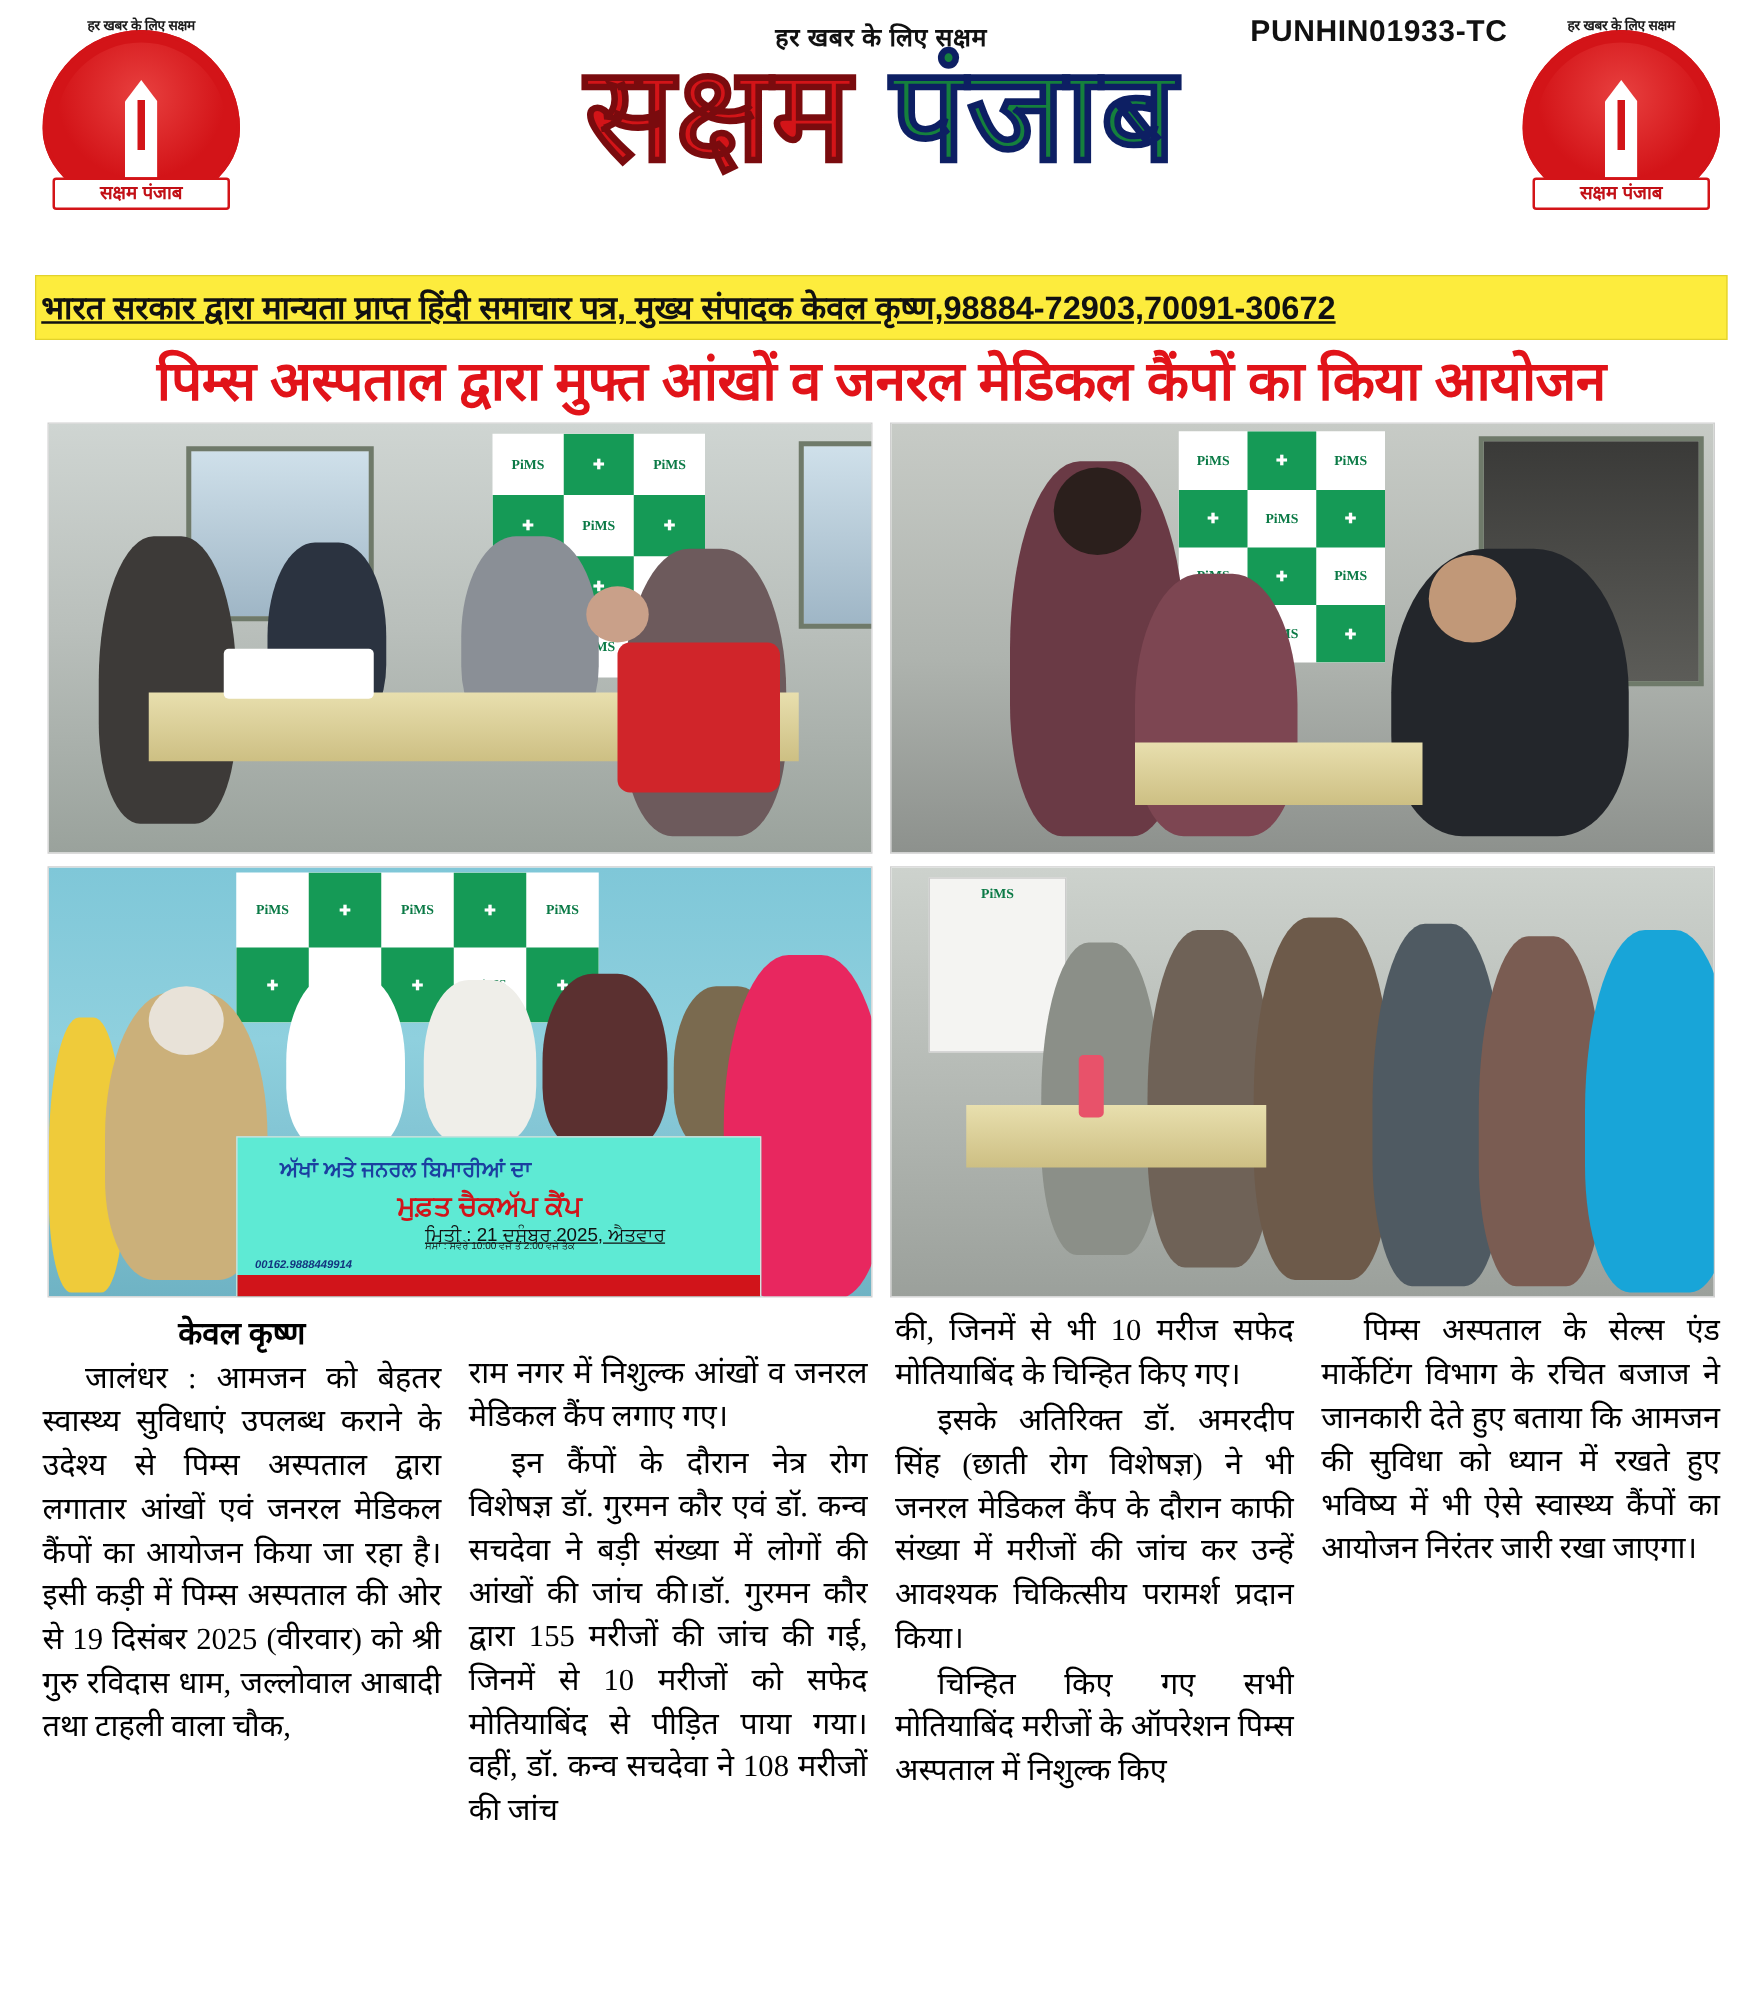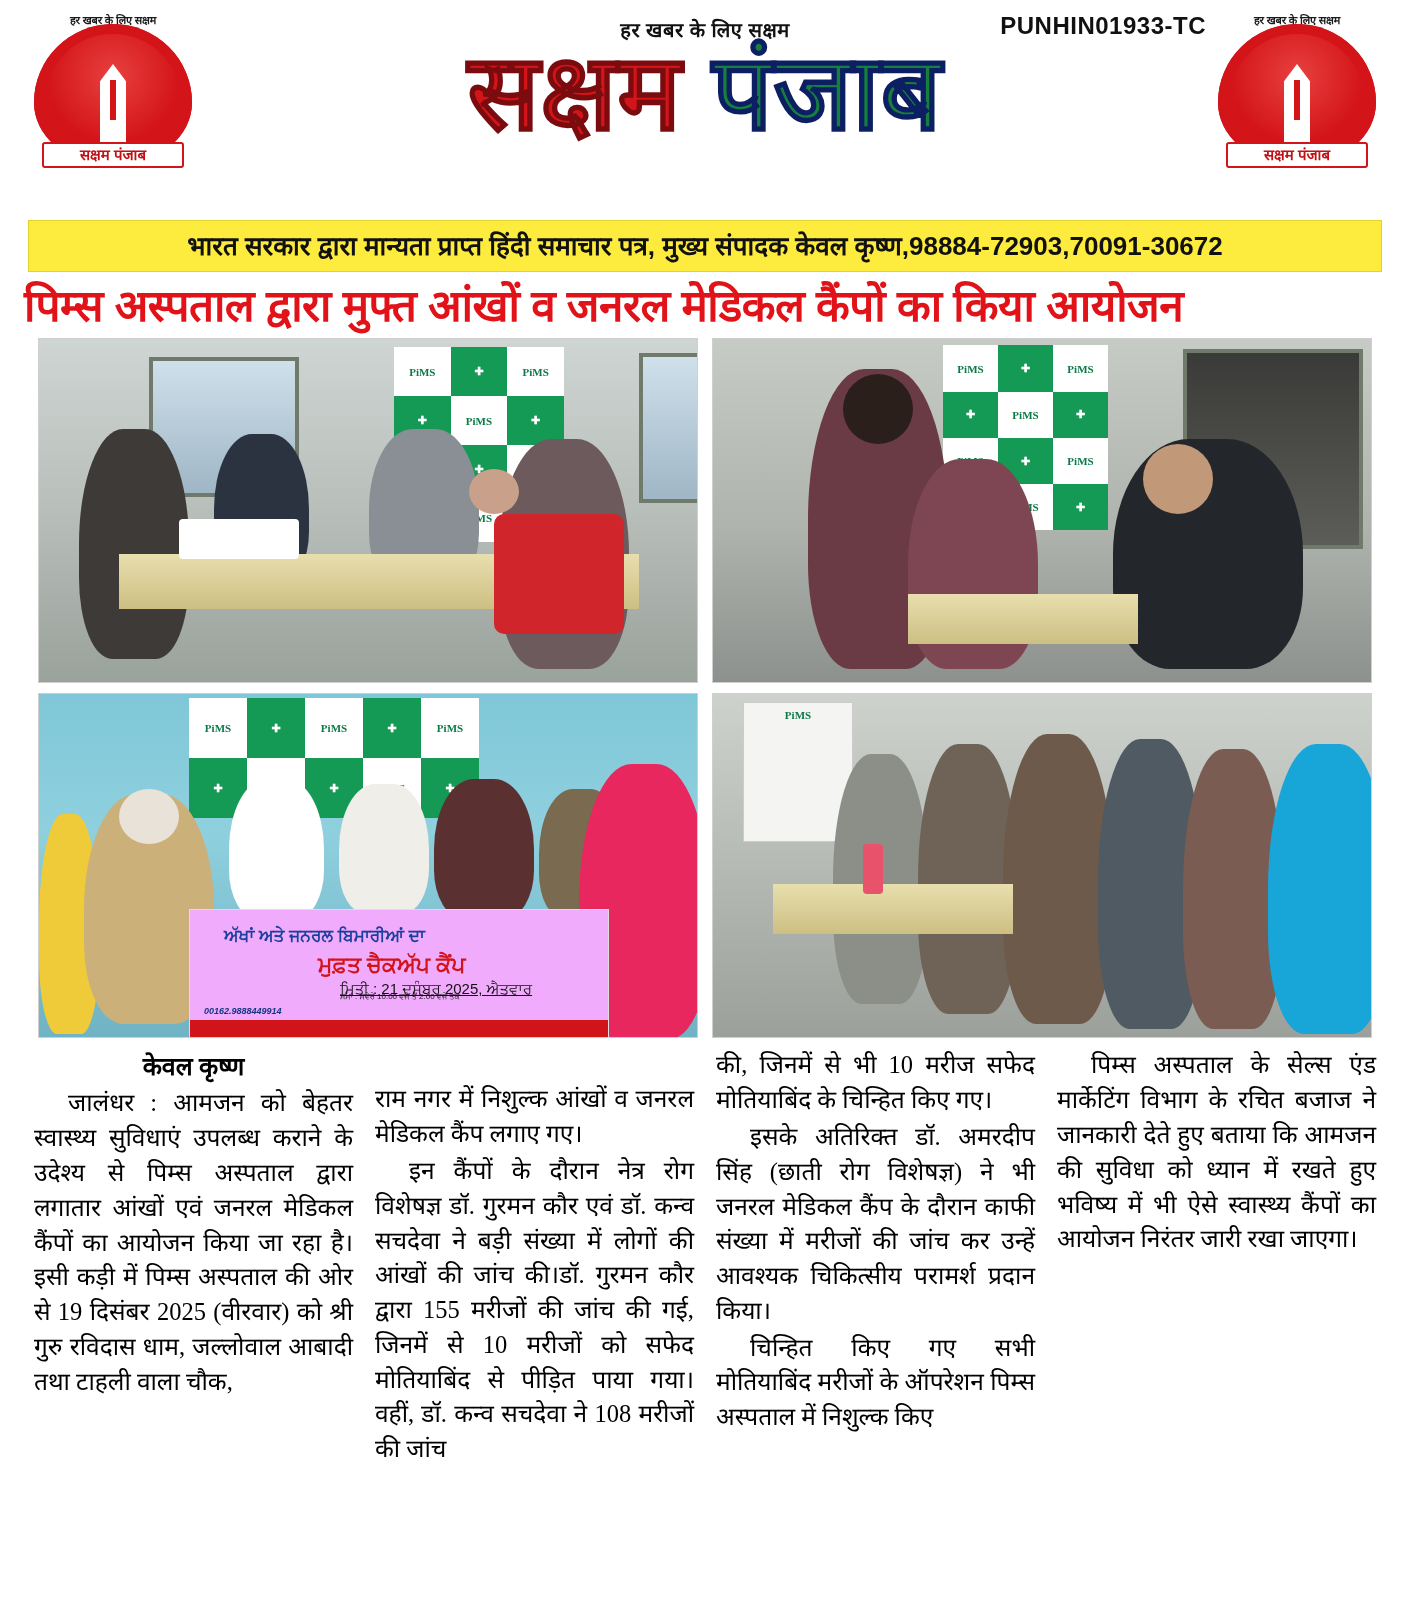--- a/index.html
+++ b/index.html
@@ -114,31 +114,31 @@
     font-weight: bold;
     color: #111;
     letter-spacing: 0.5px;
   }
 
   
   .yellow-strip {
     margin: 2px 28px 0 28px;
     background: #fdec3d;
     border: 1px solid #e2d22c;
-    text-align: center;
     font-size: 26px;
     font-weight: bold;
     color: #111;
     padding: 6px 4px 8px 4px;
+    text-decoration: underline;
   }
 
   
   .headline {
     margin: 10px 24px 4px 24px;
-    text-align: left;
+    text-align: center;
     color: #e11319;
     font-size: 44px;
     font-weight: bold;
     letter-spacing: -0.5px;
     line-height: 1.1;
   }
 
   
   .photos {
     margin: 8px 38px 0 38px;
@@ -306,21 +306,21 @@
       <div class="pims-cell green">✚</div>
     </div>
     <div class="blob" style="left:0px;top:120px;width:60px;height:220px;background:#efcb3a;"></div>
     <div class="blob" style="left:45px;top:100px;width:130px;height:230px;background:#cbb07a;"></div>
     <div class="blob" style="left:80px;top:95px;width:60px;height:55px;background:#e8e2d8;border-radius:50%;"></div>
     <div class="blob" style="left:190px;top:85px;width:95px;height:140px;background:#ffffff;"></div>
     <div class="blob" style="left:300px;top:90px;width:90px;height:130px;background:#efeee9;"></div>
     <div class="blob" style="left:395px;top:85px;width:100px;height:140px;background:#5b3030;"></div>
     <div class="blob" style="left:500px;top:95px;width:85px;height:130px;background:#7a6a4f;"></div>
     <div class="blob" style="left:540px;top:70px;width:130px;height:275px;background:#e8275f;"></div>
-    <div style="position:absolute;left:150px;top:215px;width:420px;height:130px;background:#f0abfc;border:1px solid #ddd;">
+    <div style="position:absolute;left:150px;top:215px;width:420px;height:130px;background:#5eead4;border:1px solid #ddd;">
       <div style="position:absolute;left:34px;top:16px;font-size:17px;font-weight:bold;color:#1b3fa0;font-family:'Liberation Sans',sans-serif;">ਅੱਖਾਂ ਅਤੇ ਜਨਰਲ ਬਿਮਾਰੀਆਂ ਦਾ</div>
       <div style="position:absolute;left:128px;top:42px;font-size:22px;font-weight:bold;color:#d1141a;font-family:'Liberation Sans',sans-serif;">ਮੁਫ਼ਤ ਚੈਕਅੱਪ ਕੈਂਪ</div>
       <div style="position:absolute;left:150px;top:70px;font-size:15px;color:#111;text-decoration:underline;">ਮਿਤੀ : 21 ਦਸੰਬਰ 2025, ਐਤਵਾਰ</div>
       <div style="position:absolute;left:150px;top:82px;font-size:8px;color:#111;">ਸਮਾਂ : ਸਵੇਰੇ 10:00 ਵਜੇ ਤੋਂ 2:00 ਵਜੇ ਤੱਕ</div>
       <div style="position:absolute;left:14px;top:96px;font-size:9px;font-weight:bold;color:#12357f;font-style:italic;">00162.9888449914</div>
       <div style="position:absolute;left:14px;top:108px;font-size:9px;font-weight:bold;color:#12357f;">9725889,98860219%</div>
       <div style="position:absolute;left:0;bottom:0;width:100%;height:18px;background:#d1141a;"></div>
     </div>
   </div>
 

